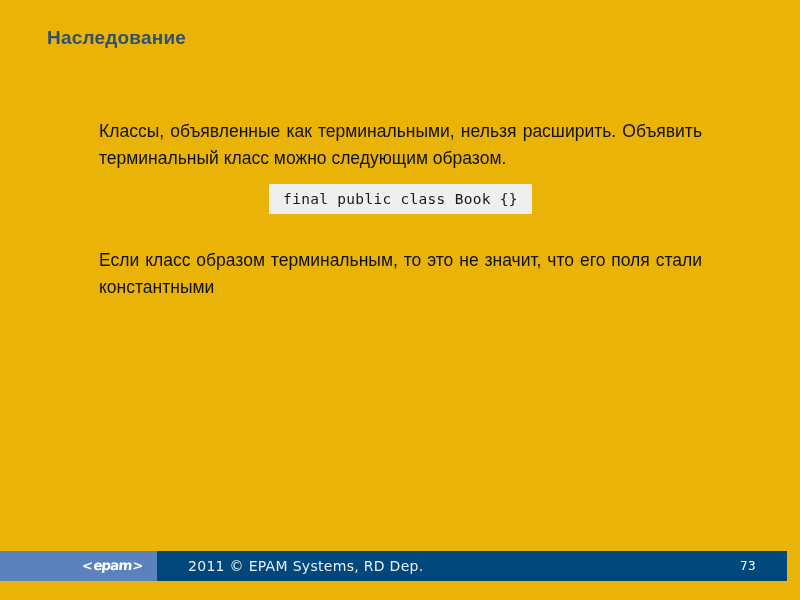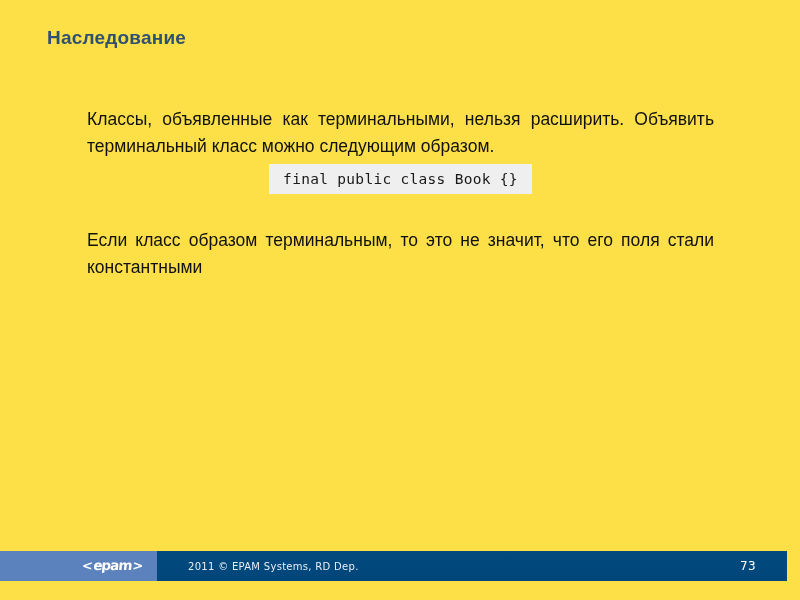--- a/index.html
+++ b/index.html
@@ -11,21 +11,21 @@
     height: 600px;
     background: #ffffff;
     font-family: "Liberation Sans", sans-serif;
     overflow: hidden;
     position: relative;
   }
 
   .slide {
     position: absolute;
     inset: 0;
-    background: #fde047;
+    background: #eab308;
   }
 
   
   .slide-title {
     position: absolute;
     left: 47px;
     top: 27px;
     font-size: 19px;
     font-weight: bold;
     color: #2f5070;
@@ -40,21 +40,21 @@
     top: 106px;
     width: 627px;
   }
 
   .para {
     font-size: 17.5px;
     line-height: 27px;
     color: #111111;
     text-align: justify;
     text-justify: inter-word;
-    margin: 0;
+    margin: 12px;
   }
 
   .para-2 {
     margin-top: 33px;
   }
 
   
   .code-wrap {
     margin-top: 4px;
     text-align: center;
@@ -122,21 +122,21 @@
     background: linear-gradient(180deg, #014a7e 0%, #01467a 100%);
     position: relative;
     display: flex;
     align-items: center;
   }
 
   .copyright {
     position: absolute;
     left: 31px;
     color: #e8eef5;
-    font-size: 10px;
+    font-size: 14px;
     font-family: "DejaVu Sans", sans-serif;
     letter-spacing: 0.3px;
     white-space: nowrap;
   }
 
   .page-number {
     position: absolute;
     right: 31px;
     color: #ffffff;
     font-size: 12px;

